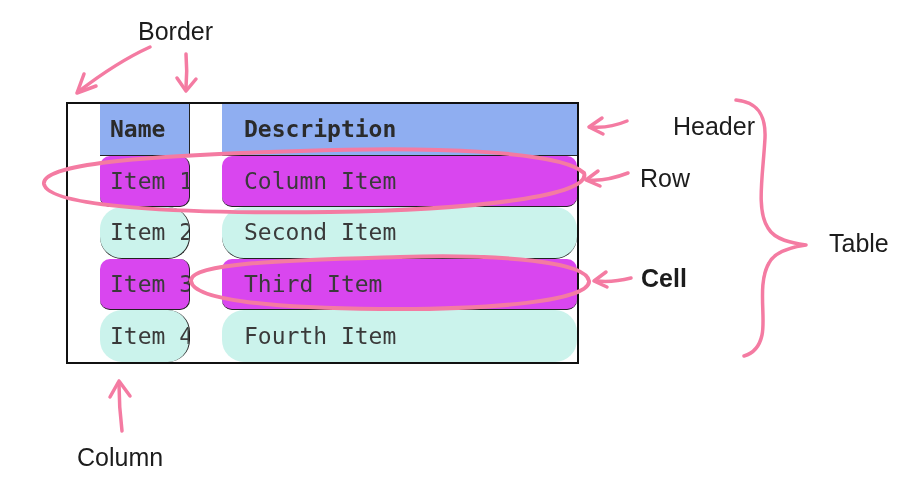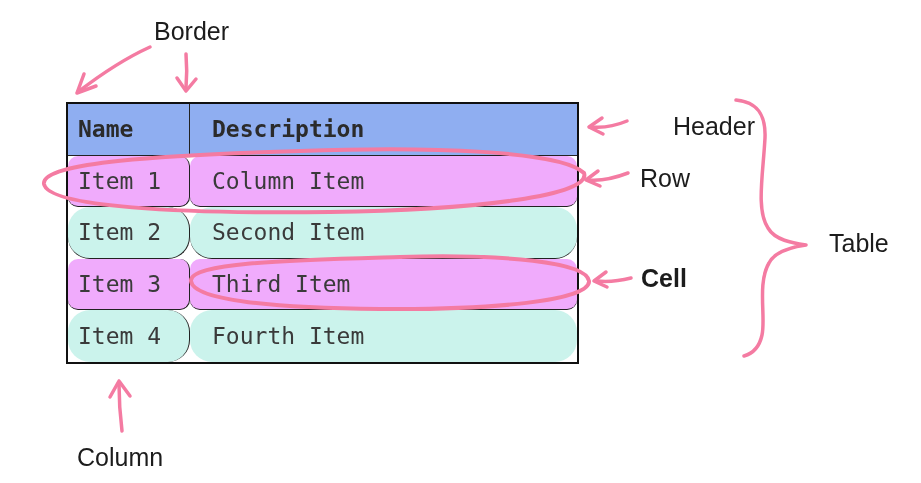--- a/index.html
+++ b/index.html
@@ -26,37 +26,38 @@
     background: #ffffff;
   }
   .cell {
     display: flex;
     align-items: center;
     font-family: "DejaVu Sans Mono", "Liberation Mono", monospace;
     font-size: 23px;
     color: #3a3a3a;
     white-space: nowrap;
     overflow: hidden;
+    margin-left: 32px;
   }
   .col-name  { padding-left: 10px; border-right: 1.5px solid #222222; }
   .col-desc  { padding-left: 22px; }
   .row-line  { border-bottom: 1.5px solid #222222; }
   .hdr       { background: #8FAEF1; font-weight: bold; color: #2b2b2b; }
-  .bg-white  { background: #f0abfc; border-radius: 10px; }
+  .bg-white  { background: #d946ef; border-radius: 10px; }
   .bg-teal   { background: #CBF3EC; border-radius: 22px; }
 
   
   .ann-label {
     position: absolute;
     font-family: "Liberation Sans", sans-serif;
     font-size: 25px;
     color: #1c1c1c;
     white-space: nowrap;
   }
-  .lbl-border { left: 138px; top: 17px; margin-left: 16px;  }
+  .lbl-border { left: 138px; top: 17px;  }
   .lbl-header { left: 637px; top: 112px; margin-left: 36px; }
   .lbl-row    { left: 640px; top: 164px; }
   .lbl-cell   { left: 641px; top: 264px; font-weight: bold; }
   .lbl-table  { left: 829px; top: 229px; }
   .lbl-column { left: 77px;  top: 443px; }
 
   
   .overlay {
     position: absolute;
     left: 0; top: 0;

